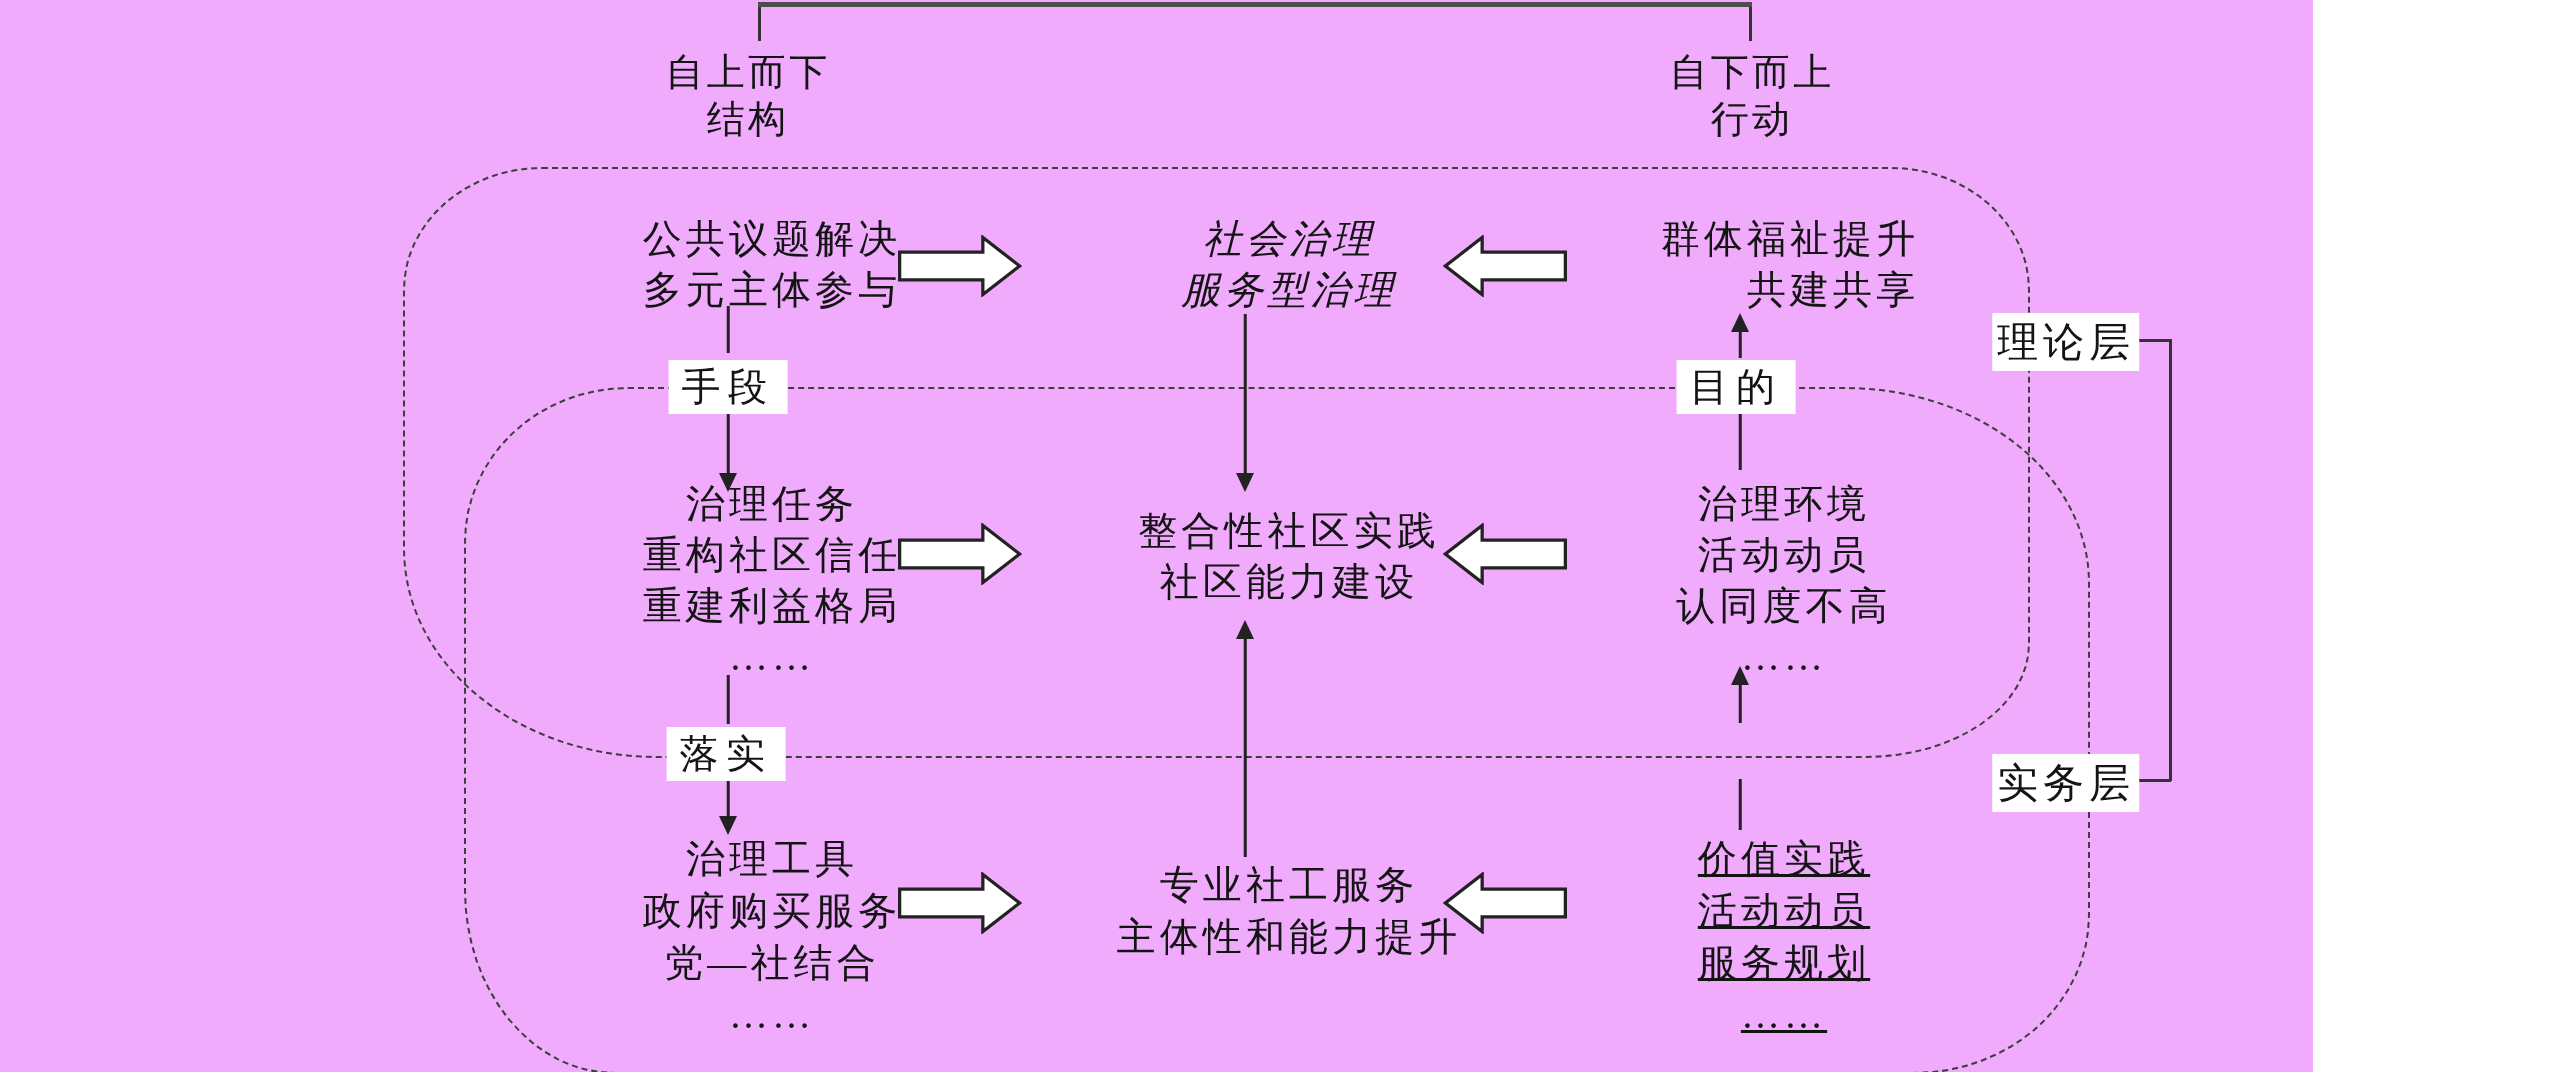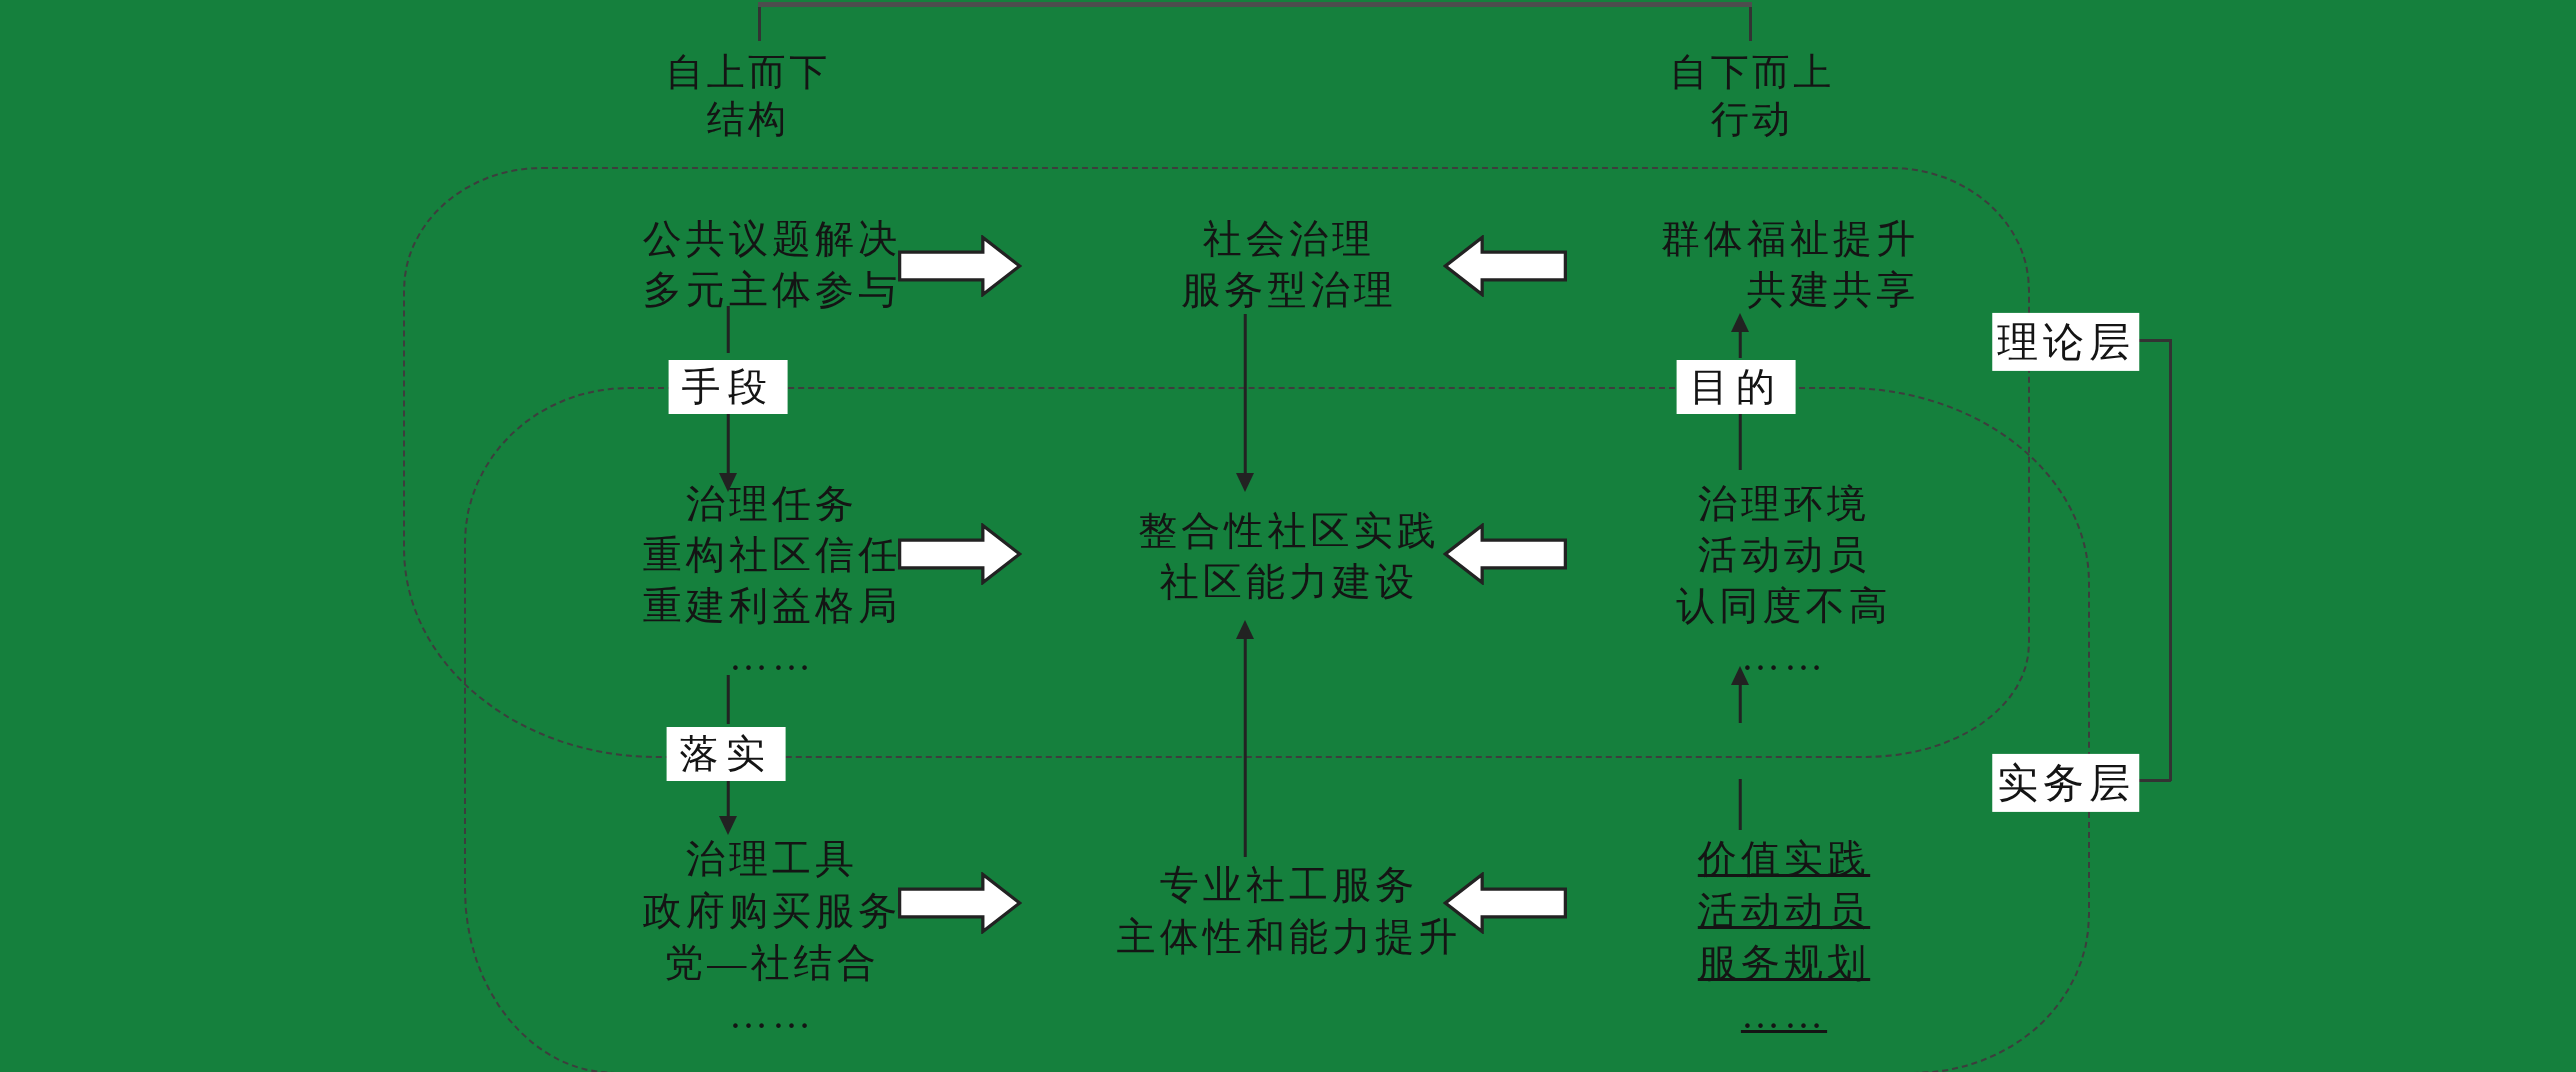--- a/index.html
+++ b/index.html
@@ -1,17 +1,17 @@
 <!DOCTYPE html>
 <html style="font-size:13px"><head>
 <meta charset="utf-8">
 <style>
   html,body{margin:0;padding:0;background:#ffffff;}
   .canvas{
-    position:relative;width:2576px;height:1073px;background:#15803d;overflow:hidden;
+    position:relative;width:2313px;height:1073px;background:#f0abfc;overflow:hidden;
     font-family:"Liberation Serif","DejaVu Serif",serif;color:#141414;
   }
   .node{
     position:absolute;transform:translateX(-50%);text-align:center;
     font-size:39px;line-height:51px;letter-spacing:4.1px;white-space:nowrap;margin-left:44px;
   }
   .node span{display:block;}
   .node.r3{line-height:52px;}
   .toplabel{
     position:absolute;transform:translateX(-50%);text-align:center;
@@ -71,21 +71,21 @@
   <div class="side" style="left:2066px;top:342px;">理论层</div>
   <div class="side" style="left:2066px;top:783px;">实务层</div>
   <div class="bracketline" style="left:2132px;top:339px;width:39px;height:2.5px;"></div>
   <div class="bracketline" style="left:2169px;top:339px;width:2.5px;height:442px;"></div>
   <div class="bracketline" style="left:2132px;top:779px;width:39px;height:2.5px;"></div>
 
   <div class="node" style="left:728px;top:213px;">
     <span>公共议题解决</span>
     <span>多元主体参与</span>
   </div>
-  <div class="node" style="left:1245px;top:213px;">
+  <div class="node" style="left:1245px;top:213px;font-style:italic;">
     <span>社会治理</span>
     <span>服务型治理</span>
   </div>
   <div class="node" style="left:1746px;top:213px;text-align:right;">
     <span>群体福祉提升</span>
     <span>共建共享</span>
   </div>
 
   <div class="node" style="left:728px;top:478px;">
     <span>治理任务</span>

